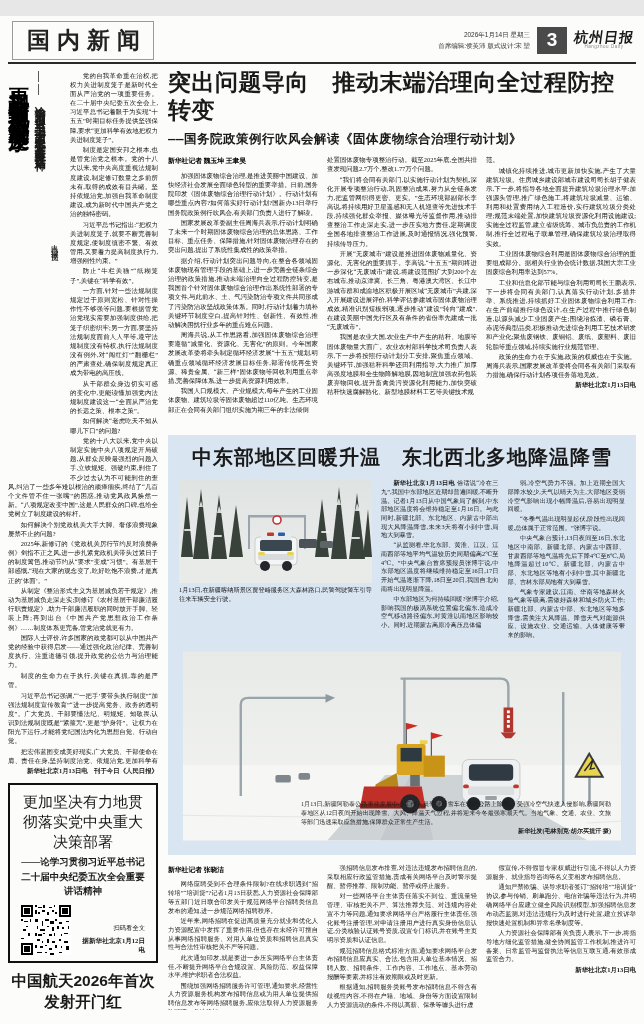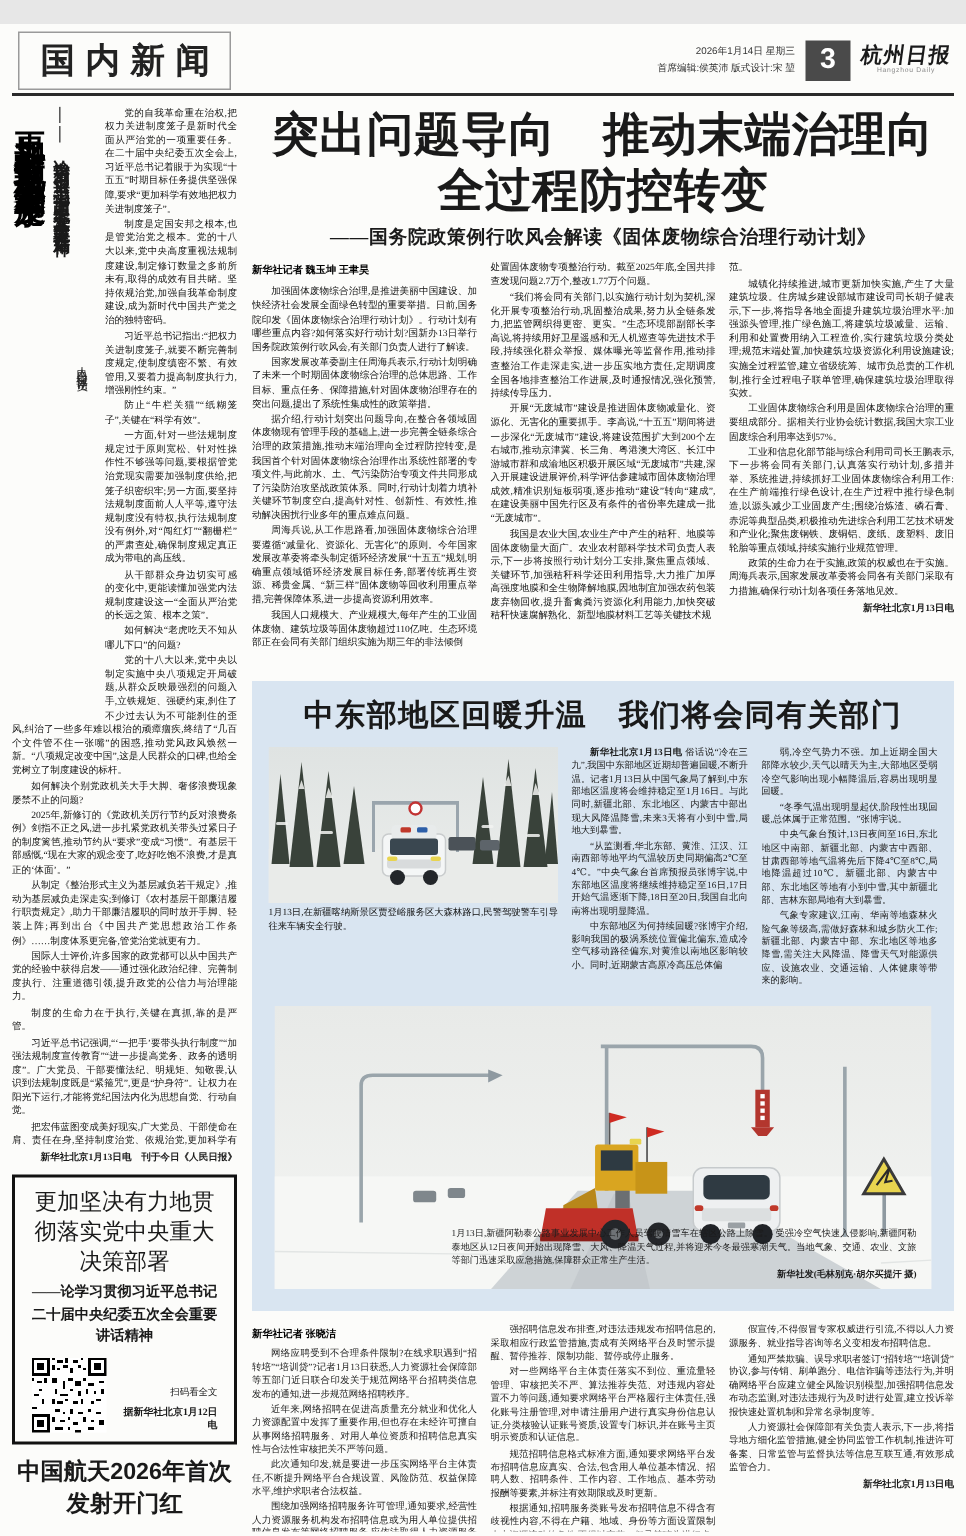--- a/index.html
+++ b/index.html
@@ -47,22 +47,22 @@
   .qr-label{font-size:6.3px;color:#222;margin-bottom:4px;}
   .boxed-signoff{font-size:6.6px;font-weight:bold;}
 
   
   .rocket{margin-top:8px;}
   .rocket-kicker{font-size:13px;text-align:center;letter-spacing:1px;font-weight:600;}
   .rocket-headline{font-family:"Liberation Sans","DejaVu Sans",sans-serif;font-weight:900;font-size:15.5px;text-align:center;margin-top:2px;}
   .dateline{font-weight:bold;}
 
   
-  .main-headline{font-family:Liberation Sans, sans-serif;font-weight:900;font-size:31px;letter-spacing:.5px;text-align:center;line-height:1.2;}
-  .main-subtitle{font-size:12.5px;font-weight:600;text-align:center;margin-top:5px;letter-spacing:.5px;}
+  .main-headline{font-family:Liberation Mono, monospace;font-weight:900;font-size:23px;letter-spacing:.5px;text-align:left;line-height:1.2;}
+  .main-subtitle{font-size:12.5px;font-weight:600;margin-top:5px;letter-spacing:.5px;font-family:Liberation Mono, monospace;}
   .cols{display:flex;gap:9px;margin-top:7px;}
   .cols .col{flex:1;min-width:0;overflow:hidden;}
   .main-cols .col{height:272px;}
   .byline{font-size:6.8px;font-weight:bold;margin:1px 0 5px;color:#000;}
 
   
   .weather{background:var(--panel-blue);margin-top:8px;padding:9px 11px 11px;}
   .weather-headline{font-family:"Liberation Sans","DejaVu Sans",sans-serif;font-weight:900;font-size:20px;letter-spacing:1px;text-align:center;}
   .weather-row{display:flex;gap:9px;margin-top:8px;}
   .photo1-wrap{width:193px;flex:none;}
@@ -252,21 +252,21 @@
             <p>城镇化持续推进,城市更新加快实施,产生了大量建筑垃圾。住房城乡建设部城市建设司司长胡子健表示,下一步,将指导各地全面提升建筑垃圾治理水平:加强源头管理,推广绿色施工,将建筑垃圾减量、运输、利用和处置费用纳入工程造价,实行建筑垃圾分类处理;规范末端处置,加快建筑垃圾资源化利用设施建设;实施全过程监管,建立省级统筹、城市负总责的工作机制,推行全过程电子联单管理,确保建筑垃圾治理取得实效。</p>
             <p>工业固体废物综合利用是固体废物综合治理的重要组成部分。据相关行业协会统计数据,我国大宗工业固废综合利用率达到57%。</p>
             <p>工业和信息化部节能与综合利用司司长王鹏表示,下一步将会同有关部门,认真落实行动计划,多措并举、系统推进,持续抓好工业固体废物综合利用工作:在生产前端推行绿色设计,在生产过程中推行绿色制造,以源头减少工业固废产生;围绕冶炼渣、磷石膏、赤泥等典型品类,积极推动先进综合利用工艺技术研发和产业化;聚焦废钢铁、废铜铝、废纸、废塑料、废旧轮胎等重点领域,持续实施行业规范管理。</p>
             <p>政策的生命力在于实施,政策的权威也在于实施。周海兵表示,国家发展改革委将会同各有关部门采取有力措施,确保行动计划各项任务落地见效。</p>
             <div class="signoff">新华社北京1月13日电</div>
           </div>
         </div>
       </div>
 
       <div class="weather">
-        <div class="weather-headline">中东部地区回暖升温　我们将会同有关部门</div>
+        <div class="weather-headline">中东部地区回暖升温　东北西北多地降温降雪</div>
         <div class="weather-row">
           <div class="photo1-wrap">
             <svg class="photo1" viewBox="0 0 193 104">
               <defs>
                 <linearGradient id="sky1" x1="0" y1="0" x2="0" y2="1">
                   <stop offset="0" stop-color="#dfe3e2"></stop>
                     <stop offset="1" stop-color="#eceeec"></stop>
                 </linearGradient>
               </defs>
               <rect width="193" height="104" fill="url(#sky1)"></rect>

